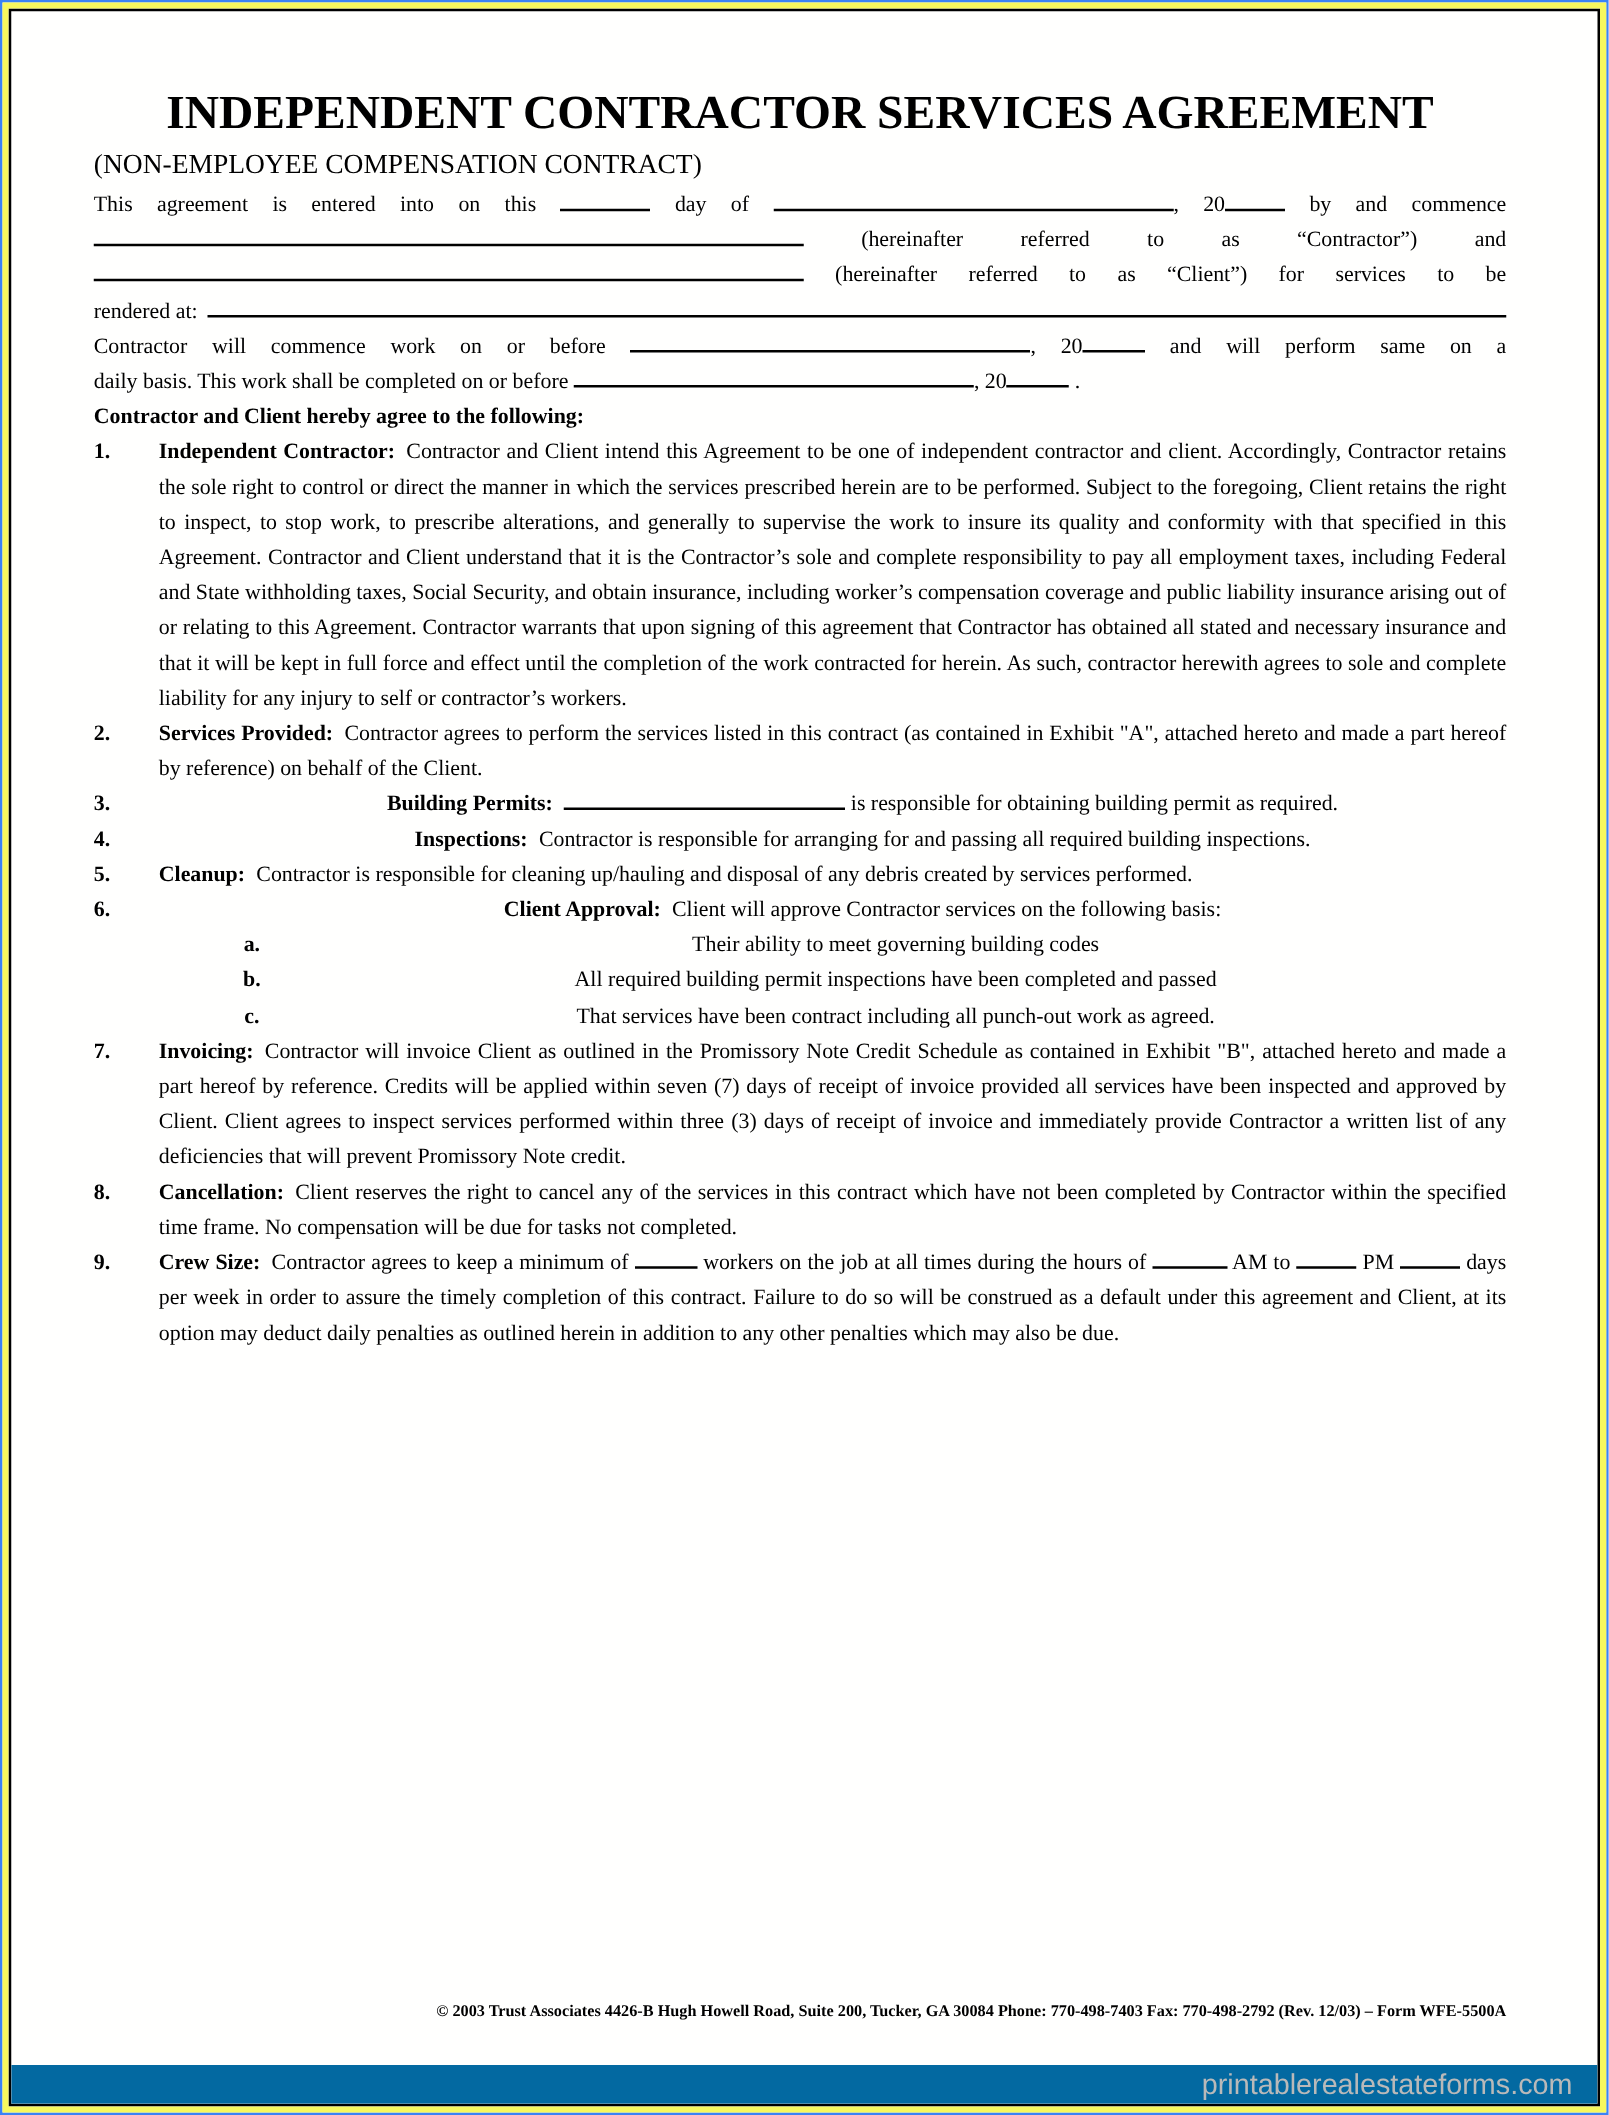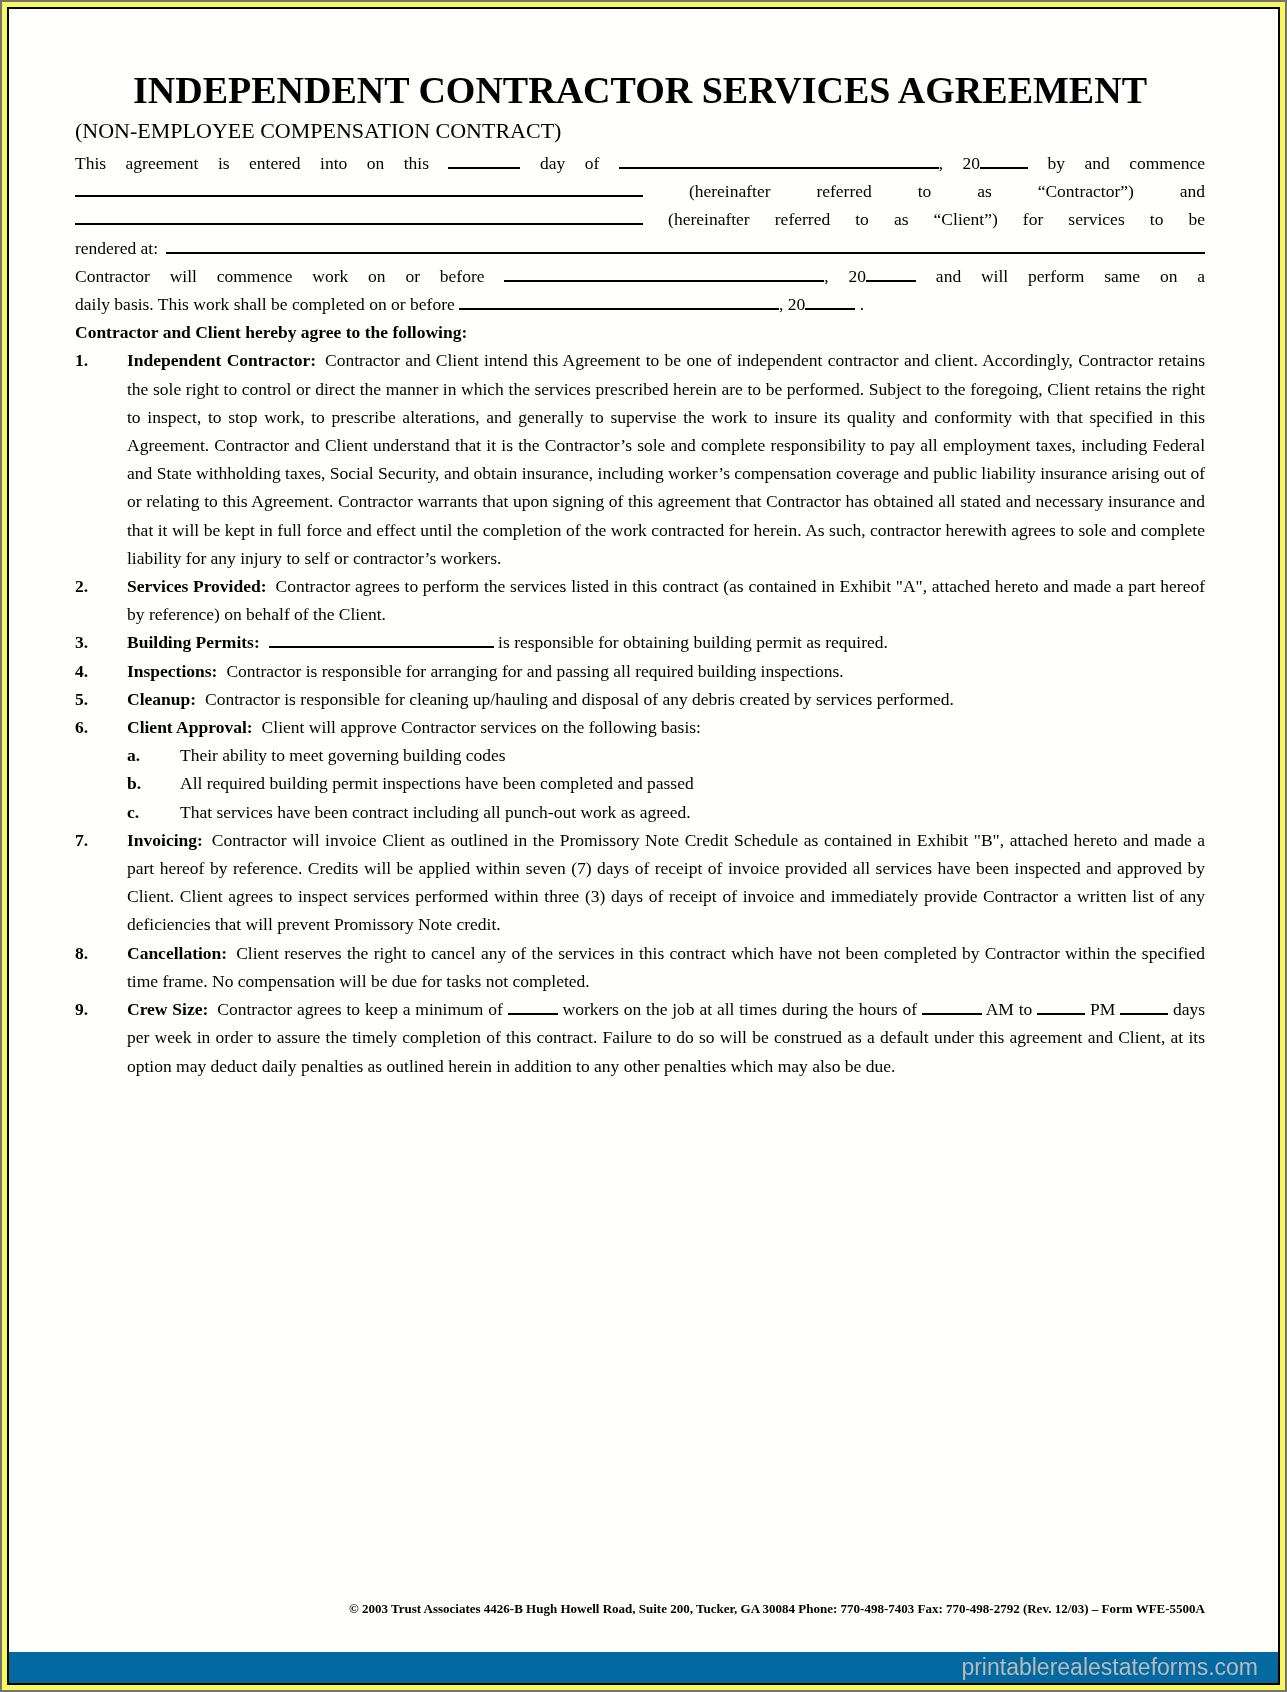--- a/index.html
+++ b/index.html
@@ -4,21 +4,21 @@
 <style>
   * { margin: 0; padding: 0; box-sizing: border-box; }
   html, body { background: #ffffff; }
   body {
     width: 1287px; height: 1692px;
     font-family: "Liberation Serif", "DejaVu Serif", serif;
     color: #000;
   }
   .page {
     width: 1287px; height: 1692px;
-    border: 2px solid #737373;
+    border: 2px solid #3b82f6;
   }
   .yellowband {
     width: 100%; height: 100%;
     border: 5px solid #f8f85e;
   }
   .inner {
     position: relative;
     width: 100%; height: 100%;
     border: 2px solid #000;
     background: #fffffe;
@@ -51,21 +51,21 @@
     vertical-align: baseline;
   }
   .bl.fill { flex: 1 1 auto; margin-left: 8px; }
   .w48 { width: 48px; } .w50 { width: 50px; } .w60 { width: 60px; }
   .w72 { width: 72px; } .w225 { width: 225px; } .w320 { width: 320px; }
   .w568 { width: 568px; }
   .items { margin-top: 0; }
   .item { display: flex; }
   .item .num { width: 52px; font-weight: bold; flex: 0 0 52px; }
   .item .ibody { flex: 1 1 auto; text-align: justify; }
-  .item .ibody.left { text-align: left; }
+  .item .ibody.left { text-align: center; margin-left: 48px; }
   .sub { display: flex; }
   .sub .snum { width: 53px; font-weight: bold; flex: 0 0 53px; }
   .sub .sbody { flex: 1 1 auto; }
   .footer-line {
     position: absolute;
     top: 1592px;
     right: 73px;
     font-size: 13px;
     font-weight: bold;
     white-space: nowrap;

